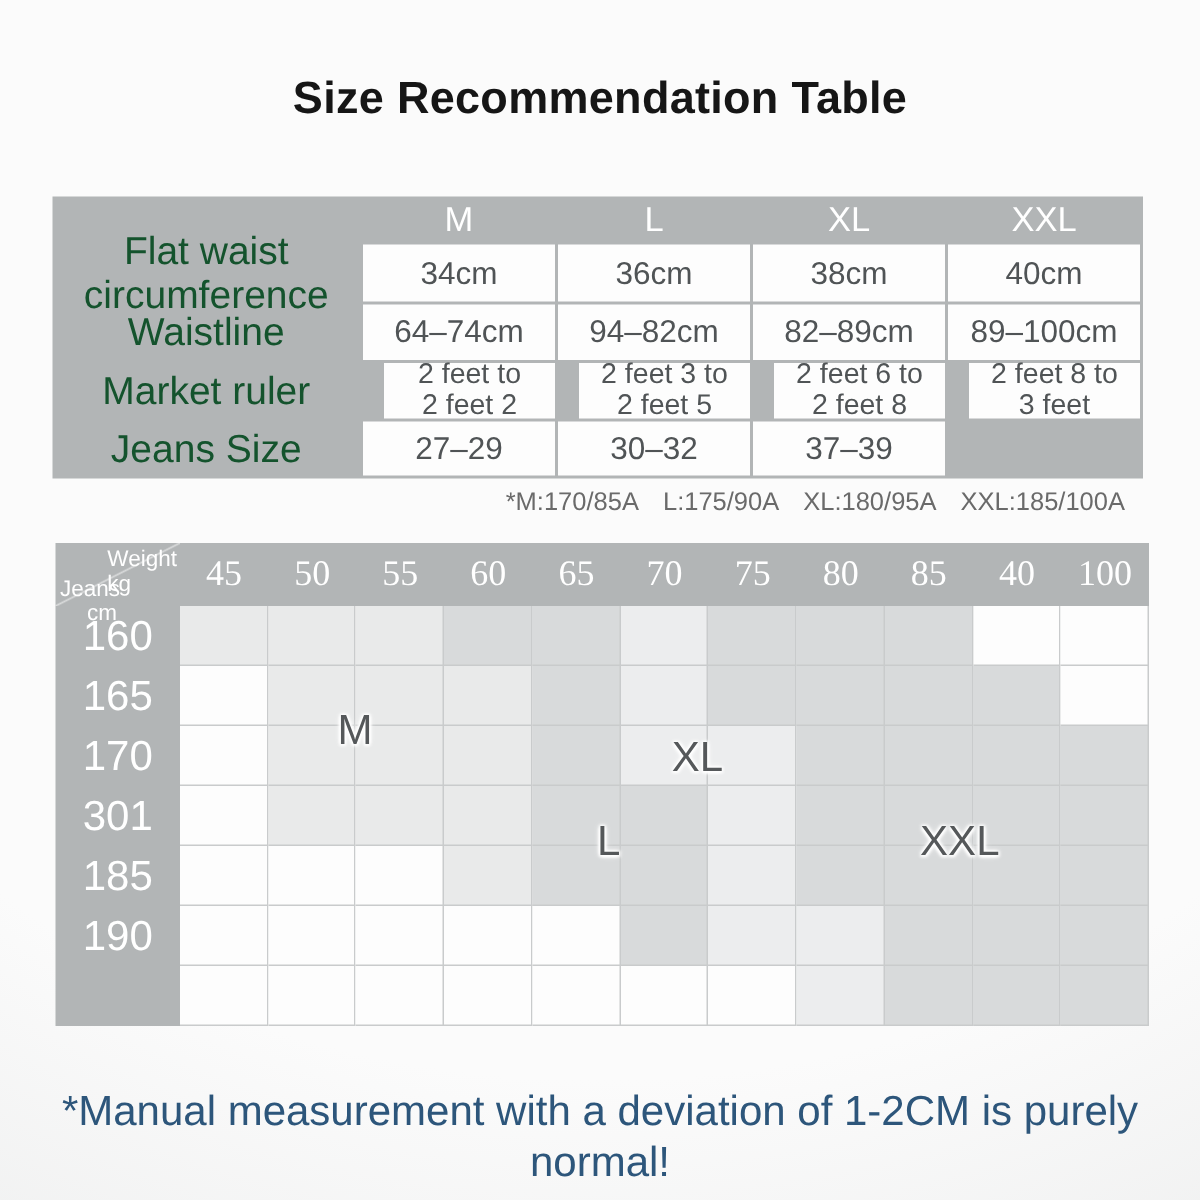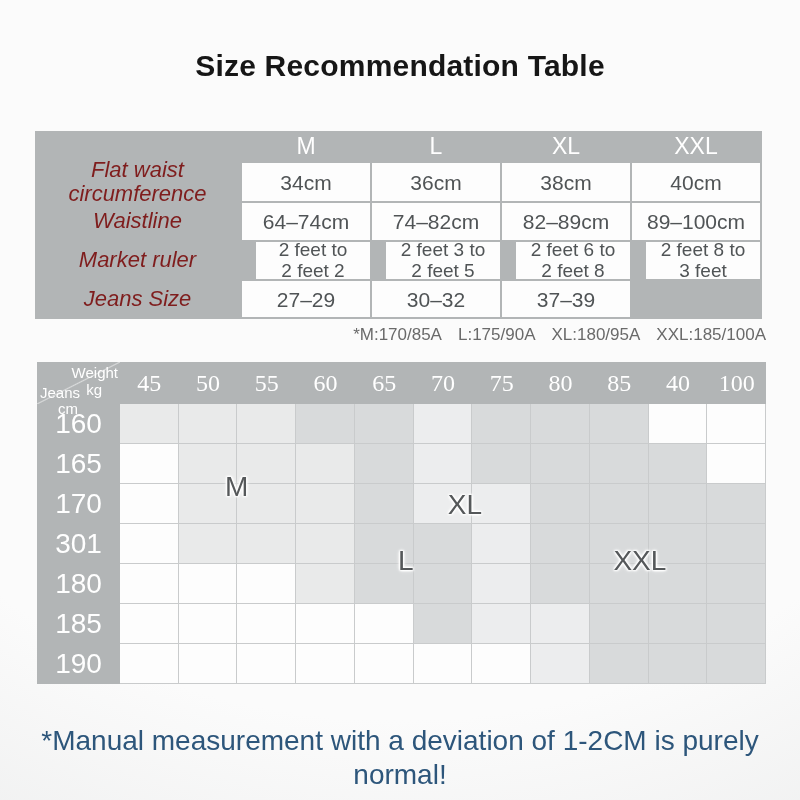--- a/index.html
+++ b/index.html
@@ -14,35 +14,35 @@
   }
   
   .size-table{
     margin:47px 0 0 35px;width:727px;box-sizing:border-box;
     display:grid;grid-template-columns:205px repeat(4,1fr);
     grid-template-rows:30px 38px 37px 37px 36px;
     gap:2px;padding:0 2px 2px 0;background:#b2b5b6;
   }
   .st-cell{display:flex;align-items:center;justify-content:center;text-align:center;}
   .st-head{color:#fff;font-size:23px;}
-  .st-label{color:#7f1d1d;font-size:22px;line-height:1.1;padding:0 10px;font-style:italic;}
+  .st-label{color:#14532d;font-size:26px;line-height:1.1;padding:0 10px;}
   .st-val{background:#fdfdfd;color:#505456;font-size:21px;white-space:pre-line;line-height:1.0;}
   .st-val--small{font-size:19px;line-height:1.08;margin-left:14px;}
   
-  .spec-note{margin:6px 34px 0 0;text-align:right;color:#6a6a6a;font-size:17px;line-height:20px;}
+  .spec-note{margin:6px 50px 0 0;text-align:right;color:#6a6a6a;font-size:17px;line-height:20px;}
   .spec-note .fn-part{margin-left:16px;}
   
   .hw-chart{position:relative;margin:17px 0 0 37px;width:729px;}
   .hw-header{display:flex;height:42px;background:#b2b5b6;}
   .hw-corner{
     width:83px;position:relative;flex:none;color:#fff;
     background:linear-gradient(to bottom right, transparent 48.5%, rgba(255,255,255,.5) 50%, transparent 51.5%);
     font-size:15px;line-height:1.0;z-index:2;
   }
-  .corner-weight{position:absolute;top:3px;right:2px;text-align:right;}
+  .corner-weight{position:absolute;top:3px;right:2px;}
   .corner-weight .l2{display:block;margin:2px 16px 0 0;}
   .corner-height{position:absolute;bottom:-12px;left:3px;text-align:left;}
   .corner-height .l2{display:block;margin:1px 0 0 18px;}
   .hw-weights{flex:1;display:flex;font-family:Liberation Serif, serif;}
   .hw-weight{flex:1;display:flex;align-items:center;justify-content:center;color:#fff;font-size:24px;}
   .hw-body{display:flex;}
   .hw-heights{width:83px;flex:none;background:#b2b5b6;display:flex;flex-direction:column;}
   .hw-height{height:40px;display:flex;align-items:center;justify-content:center;color:#fff;font-size:28px;}
   .hw-cells{flex:1;display:grid;grid-template-columns:repeat(11,1fr);grid-auto-rows:40px;}
   .hw-cell{box-sizing:border-box;border-right:1px solid #c9cbcc;border-bottom:1px solid #c9cbcc;}
@@ -67,21 +67,21 @@
       <div class="st-cell st-head">L</div>
       <div class="st-cell st-head">XL</div>
       <div class="st-cell st-head">XXL</div>
       <div class="st-cell st-label">Flat waist circumference</div>
       <div class="st-cell st-val">34cm</div>
       <div class="st-cell st-val">36cm</div>
       <div class="st-cell st-val">38cm</div>
       <div class="st-cell st-val">40cm</div>
       <div class="st-cell st-label">Waistline</div>
       <div class="st-cell st-val">64–74cm</div>
-      <div class="st-cell st-val">74–82cm</div>
+      <div class="st-cell st-val">94–82cm</div>
       <div class="st-cell st-val">82–89cm</div>
       <div class="st-cell st-val">89–100cm</div>
       <div class="st-cell st-label">Market ruler</div>
       <div class="st-cell st-val st-val--small">2 feet to
 2 feet 2</div>
       <div class="st-cell st-val st-val--small">2 feet 3 to
 2 feet 5</div>
       <div class="st-cell st-val st-val--small">2 feet 6 to
 2 feet 8</div>
       <div class="st-cell st-val st-val--small">2 feet 8 to
@@ -119,21 +119,20 @@
           <div class="hw-weight">40</div>
           <div class="hw-weight">100</div>
         </div>
     </div>
     <div class="hw-body">
       <div class="hw-heights">
           <div class="hw-height">160</div>
           <div class="hw-height">165</div>
           <div class="hw-height">170</div>
           <div class="hw-height">301</div>
-          <div class="hw-height">180</div>
           <div class="hw-height">185</div>
           <div class="hw-height">190</div>
         </div>
       <div class="hw-cells">
           <div class="hw-cell" style="background: rgb(233, 234, 234);"></div>
           <div class="hw-cell" style="background: rgb(233, 234, 234);"></div>
           <div class="hw-cell" style="background: rgb(233, 234, 234);"></div>
           <div class="hw-cell" style="background: rgb(216, 218, 219);"></div>
           <div class="hw-cell" style="background: rgb(216, 218, 219);"></div>
           <div class="hw-cell" style="background: rgb(236, 237, 238);"></div>

